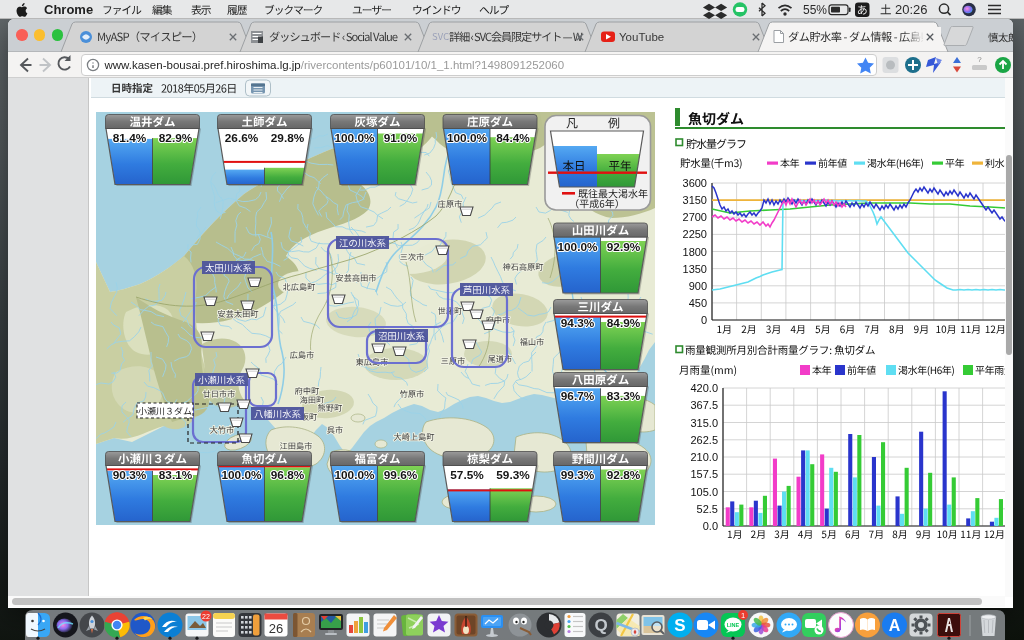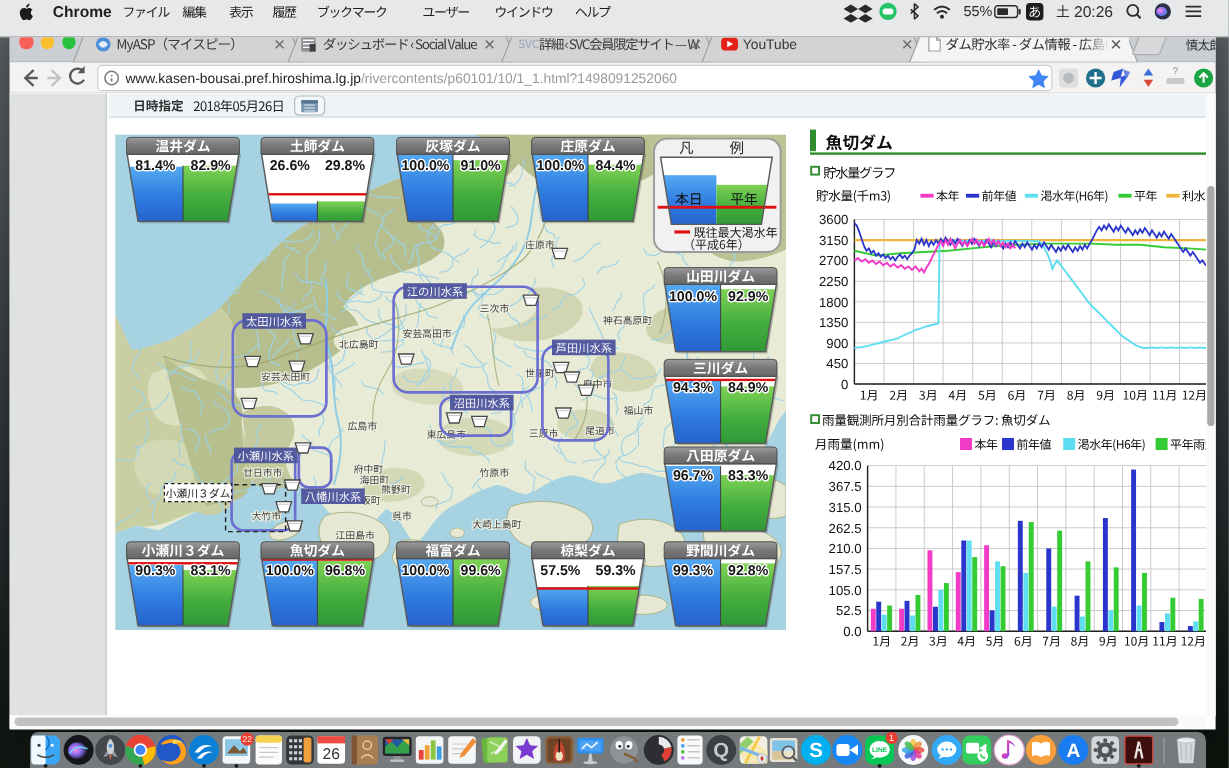--- a/index.html
+++ b/index.html
@@ -181,21 +181,21 @@
           <rect x="6" y="4" width="14" height="2.6" fill="#54748f"></rect>
           <g stroke="#e8eef2" stroke-width="1">
             <line x1="8.5" y1="8" x2="17.5" y2="8"></line>
             <line x1="8.5" y1="10.5" x2="17.5" y2="10.5"></line>
             <line x1="8.5" y1="13" x2="17.5" y2="13"></line>
           </g>
         </g>
       </svg>
     </div>
   </div>
-<div style="position:absolute;left:0;top:0;width:1024px;height:31px;background:#e7e8e9;border-bottom:1px solid #b8b8b8">
+<div style="position:absolute;left:0;top:0;width:1024px;height:19px;background:#e7e8e9;border-bottom:1px solid #b8b8b8">
     <svg width="1024" height="19" style="position:absolute;left:0;top:0" font-family="'Liberation Sans',sans-serif">
       <path d="M23.6,5.0 C24.2,4.2 24.6,3.2 24.5,2.2 C23.6,2.3 22.6,2.8 22,3.6 C21.4,4.3 21,5.3 21.1,6.3 C22.1,6.3 23,5.8 23.6,5.0 Z M24.5,6.6 C23.1,6.5 22,7.4 21.4,7.4 C20.8,7.4 19.8,6.6 18.7,6.7 C17.3,6.7 16,7.5 15.3,8.8 C13.9,11.3 15,15 16.4,17 C17.1,18 17.9,19.1 19,19 C20,19 20.4,18.4 21.6,18.4 C22.8,18.4 23.2,19 24.3,19 C25.4,19 26.1,18 26.8,17 C27.6,15.9 27.9,14.8 27.9,14.7 C27.9,14.7 25.8,13.9 25.8,11.5 C25.8,9.5 27.4,8.6 27.5,8.5 C26.6,7.1 25.1,6.6 24.5,6.6 Z" fill="#1c1c1c" transform="translate(4.5,1.2) scale(0.82)"></path>
       <text x="44" y="14" font-size="13" font-weight="bold" fill="#1f1f1f">Chrome</text>
       <g fill="#1f1f1f">
         <use href="#Gr30d5" transform="translate(102.0,14.0) scale(0.01080,-0.01080)"></use>
         <use href="#Gr30a1" transform="translate(111.7,14.0) scale(0.01080,-0.01080)"></use>
         <use href="#Gr30a4" transform="translate(121.4,14.0) scale(0.01080,-0.01080)"></use>
         <use href="#Gr30eb" transform="translate(131.1,14.0) scale(0.01080,-0.01080)"></use>
       </g>
       <g fill="#1f1f1f">

